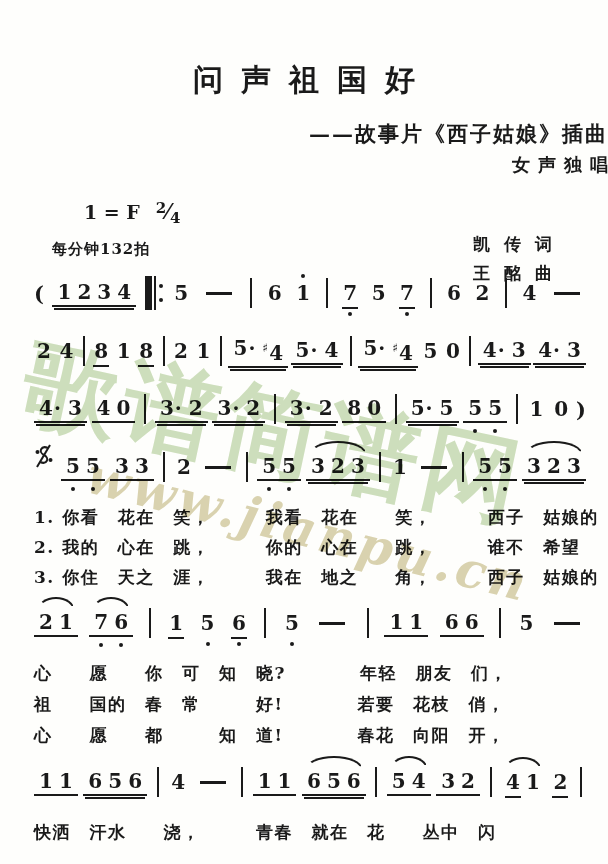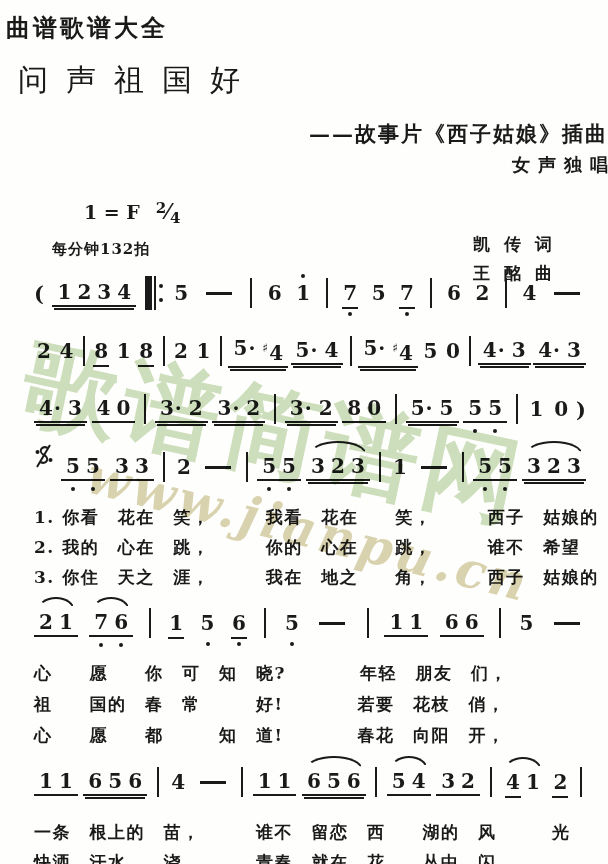--- a/index.html
+++ b/index.html
@@ -3,21 +3,21 @@
 <meta charset="utf-8">
 <style>
   html,body{margin:0;padding:0;background:#e8e8e8;}
   .page{position:relative;width:608px;height:864px;background:#fefefc;color:#1a1a1a;
         font-family:"DejaVu Serif",serif;overflow:hidden;}
   .abs{position:absolute;}
 
   .site-label{top:12px;left:6px;font-size:24px;font-weight:bold;letter-spacing:3px;
               font-family:"DejaVu Sans",sans-serif;}
 
-  .title{top:60px;left:0;width:100%;text-align:left;font-size:30px;font-weight:normal;
+  .title{top:60px;left:0;width:100%;text-align:center;font-size:30px;font-weight:bold;
          letter-spacing:18px;text-indent:18px;}
   .subtitle{top:120px;left:0;width:100%;text-align:right;font-size:21px;font-weight:bold;
             letter-spacing:2px;}
   .voice{top:153px;left:8px;width:100%;text-align:right;font-size:18px;font-weight:bold;
          letter-spacing:8px;text-indent:8px;}
 
   .credits{top:186px;right:42px;text-align:left;font-size:17px;font-weight:bold;line-height:29px;margin-top:44px;}
   .credits div{letter-spacing:14px;}
 
   .keysig{top:198px;left:84px;font-size:19px;font-weight:bold;}
@@ -66,21 +66,20 @@
          transform-origin:left top;font-family:"DejaVu Sans",sans-serif;white-space:nowrap;}
   .wm-url{position:absolute;left:95px;top:446px;font-size:50px;font-style:italic;font-weight:bold;
           letter-spacing:4px;color:rgba(198,188,135,0.65);transform:rotate(14deg);
           transform-origin:left top;font-family:"DejaVu Serif",serif;white-space:nowrap;}
 </style>
 </head>
 <body>
 
 <div class="page">
 
-  <div class="abs site-label">曲谱歌谱大全</div>
 
   <div class="abs title">问声祖国好</div>
   <div class="abs subtitle">——故事片《西子姑娘》插曲</div>
   <div class="abs voice">女声独唱</div>
 
   <div class="abs credits">
     <div>凯传词</div>
     <div>王酩曲</div>
   </div>
 
@@ -322,21 +321,20 @@
         <span class="bar"></span>
         <span class="grp arc">
           <span class="note u1">4</span>
           <span class="note">1</span>
         </span>
         <span class="note u1">2</span>
         <span class="bar"></span>
       </div>
 
     <div class="lyr-block">
-      <div class="lyr-row">一条　根上的　苗，　　　谁不　留恋　西　　湖的　风　　　光</div>
       <div class="lyr-row">快洒　汗水　　浇，　　　青春　就在　花　　丛中　闪</div>
 
     </div>
   </div>
 
   <div class="wm">
     <div class="wm-cn">歌谱简谱网</div>
     <div class="wm-url">www.jianpu.cn</div>
   </div>
 

